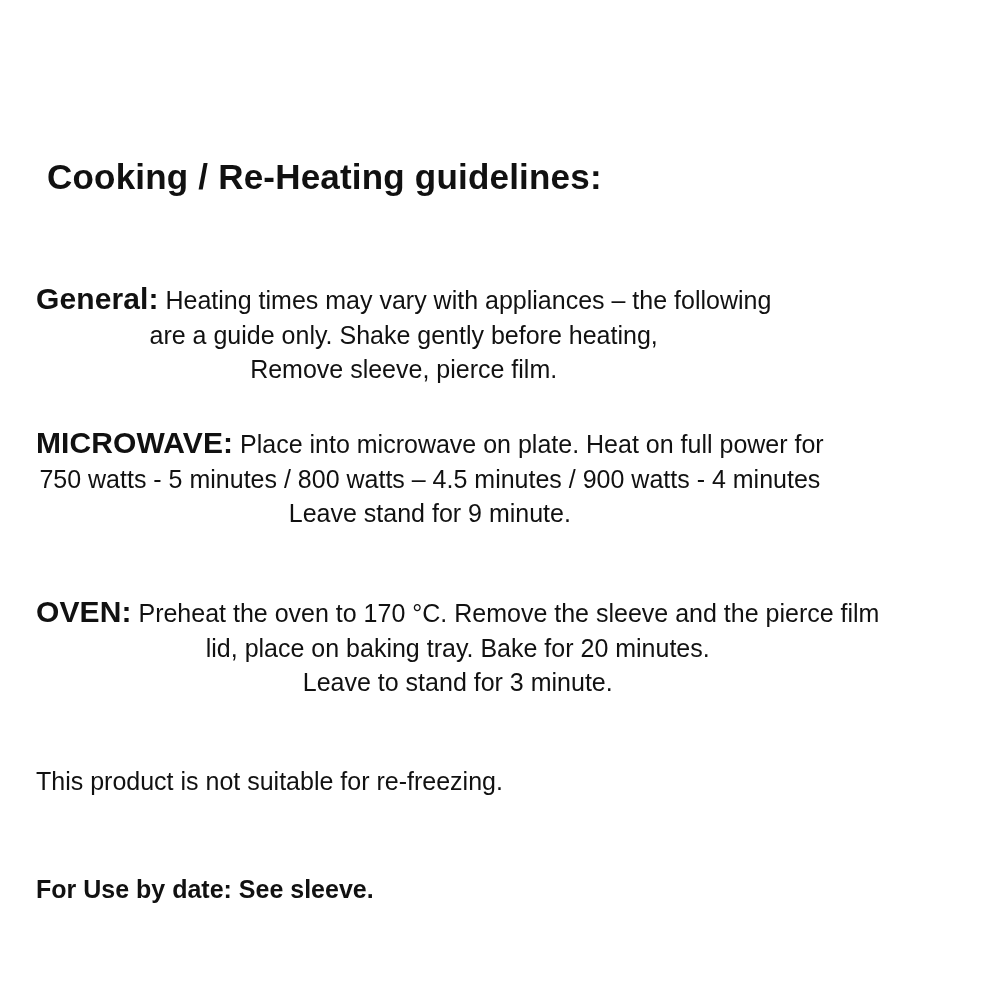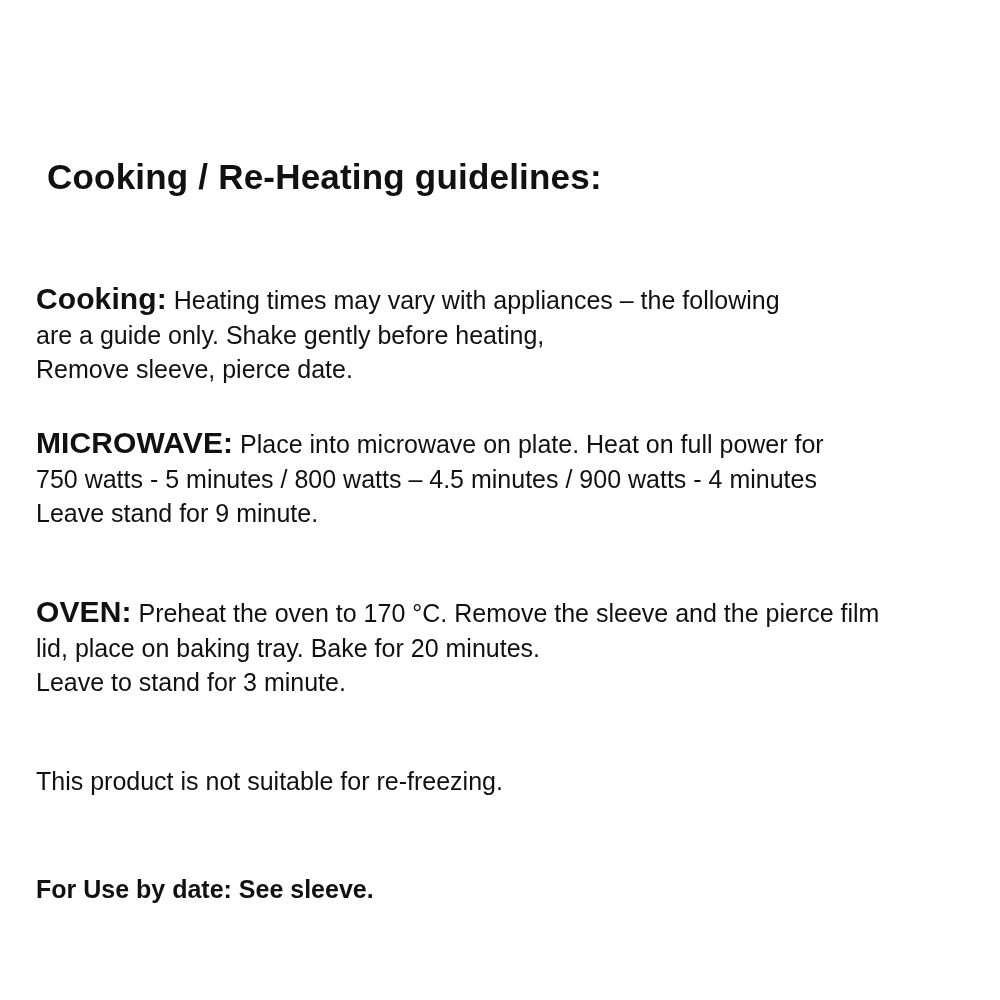--- a/index.html
+++ b/index.html
@@ -38,21 +38,21 @@
       margin: 0;
       font-size: 25px;
       line-height: 34.7px;
       white-space: nowrap;
     }
     .section .label {
       font-weight: bold;
       font-size: 30px;
       letter-spacing: 0.1px;
     }
-    .line { display: block; }
+    .line { display: block; text-align: center; }
     #general { top: 282px; }
     #microwave { top: 426px; }
     #oven { top: 595px; }
     #storage { top: 764px; }
     .footer {
       position: absolute;
       top: 873px;
       left: 0;
       margin: 0;
       font-size: 25px;
@@ -63,23 +63,23 @@
     }
   </style>
 </head>
 <body>
 
 <div class="page">
 
   <h1 class="title">Cooking / Re-Heating guidelines:</h1>
 
   <p class="section" id="general">
-    <span class="first-line"><span class="label">Cooking:</span><span> Heating times may vary with appliances – the following</span></span>
+    <span class="first-line"><span class="label">General:</span><span> Heating times may vary with appliances – the following</span></span>
     <span class="line">are a guide only. Shake gently before heating,</span>
-    <span class="line">Remove sleeve, pierce date.</span>
+    <span class="line">Remove sleeve, pierce film.</span>
   </p>
 
   <p class="section" id="microwave">
     <span class="first-line"><span class="label">MICROWAVE:</span><span> Place into microwave on plate. Heat on full power for</span></span>
     <span class="line">750 watts - 5 minutes / 800 watts – 4.5 minutes / 900 watts - 4 minutes</span>
     <span class="line">Leave stand for 9 minute.</span>
   </p>
 
   <p class="section" id="oven">
     <span class="first-line"><span class="label">OVEN:</span><span> Preheat the oven to 170 °C. Remove the sleeve and the pierce film</span></span>

